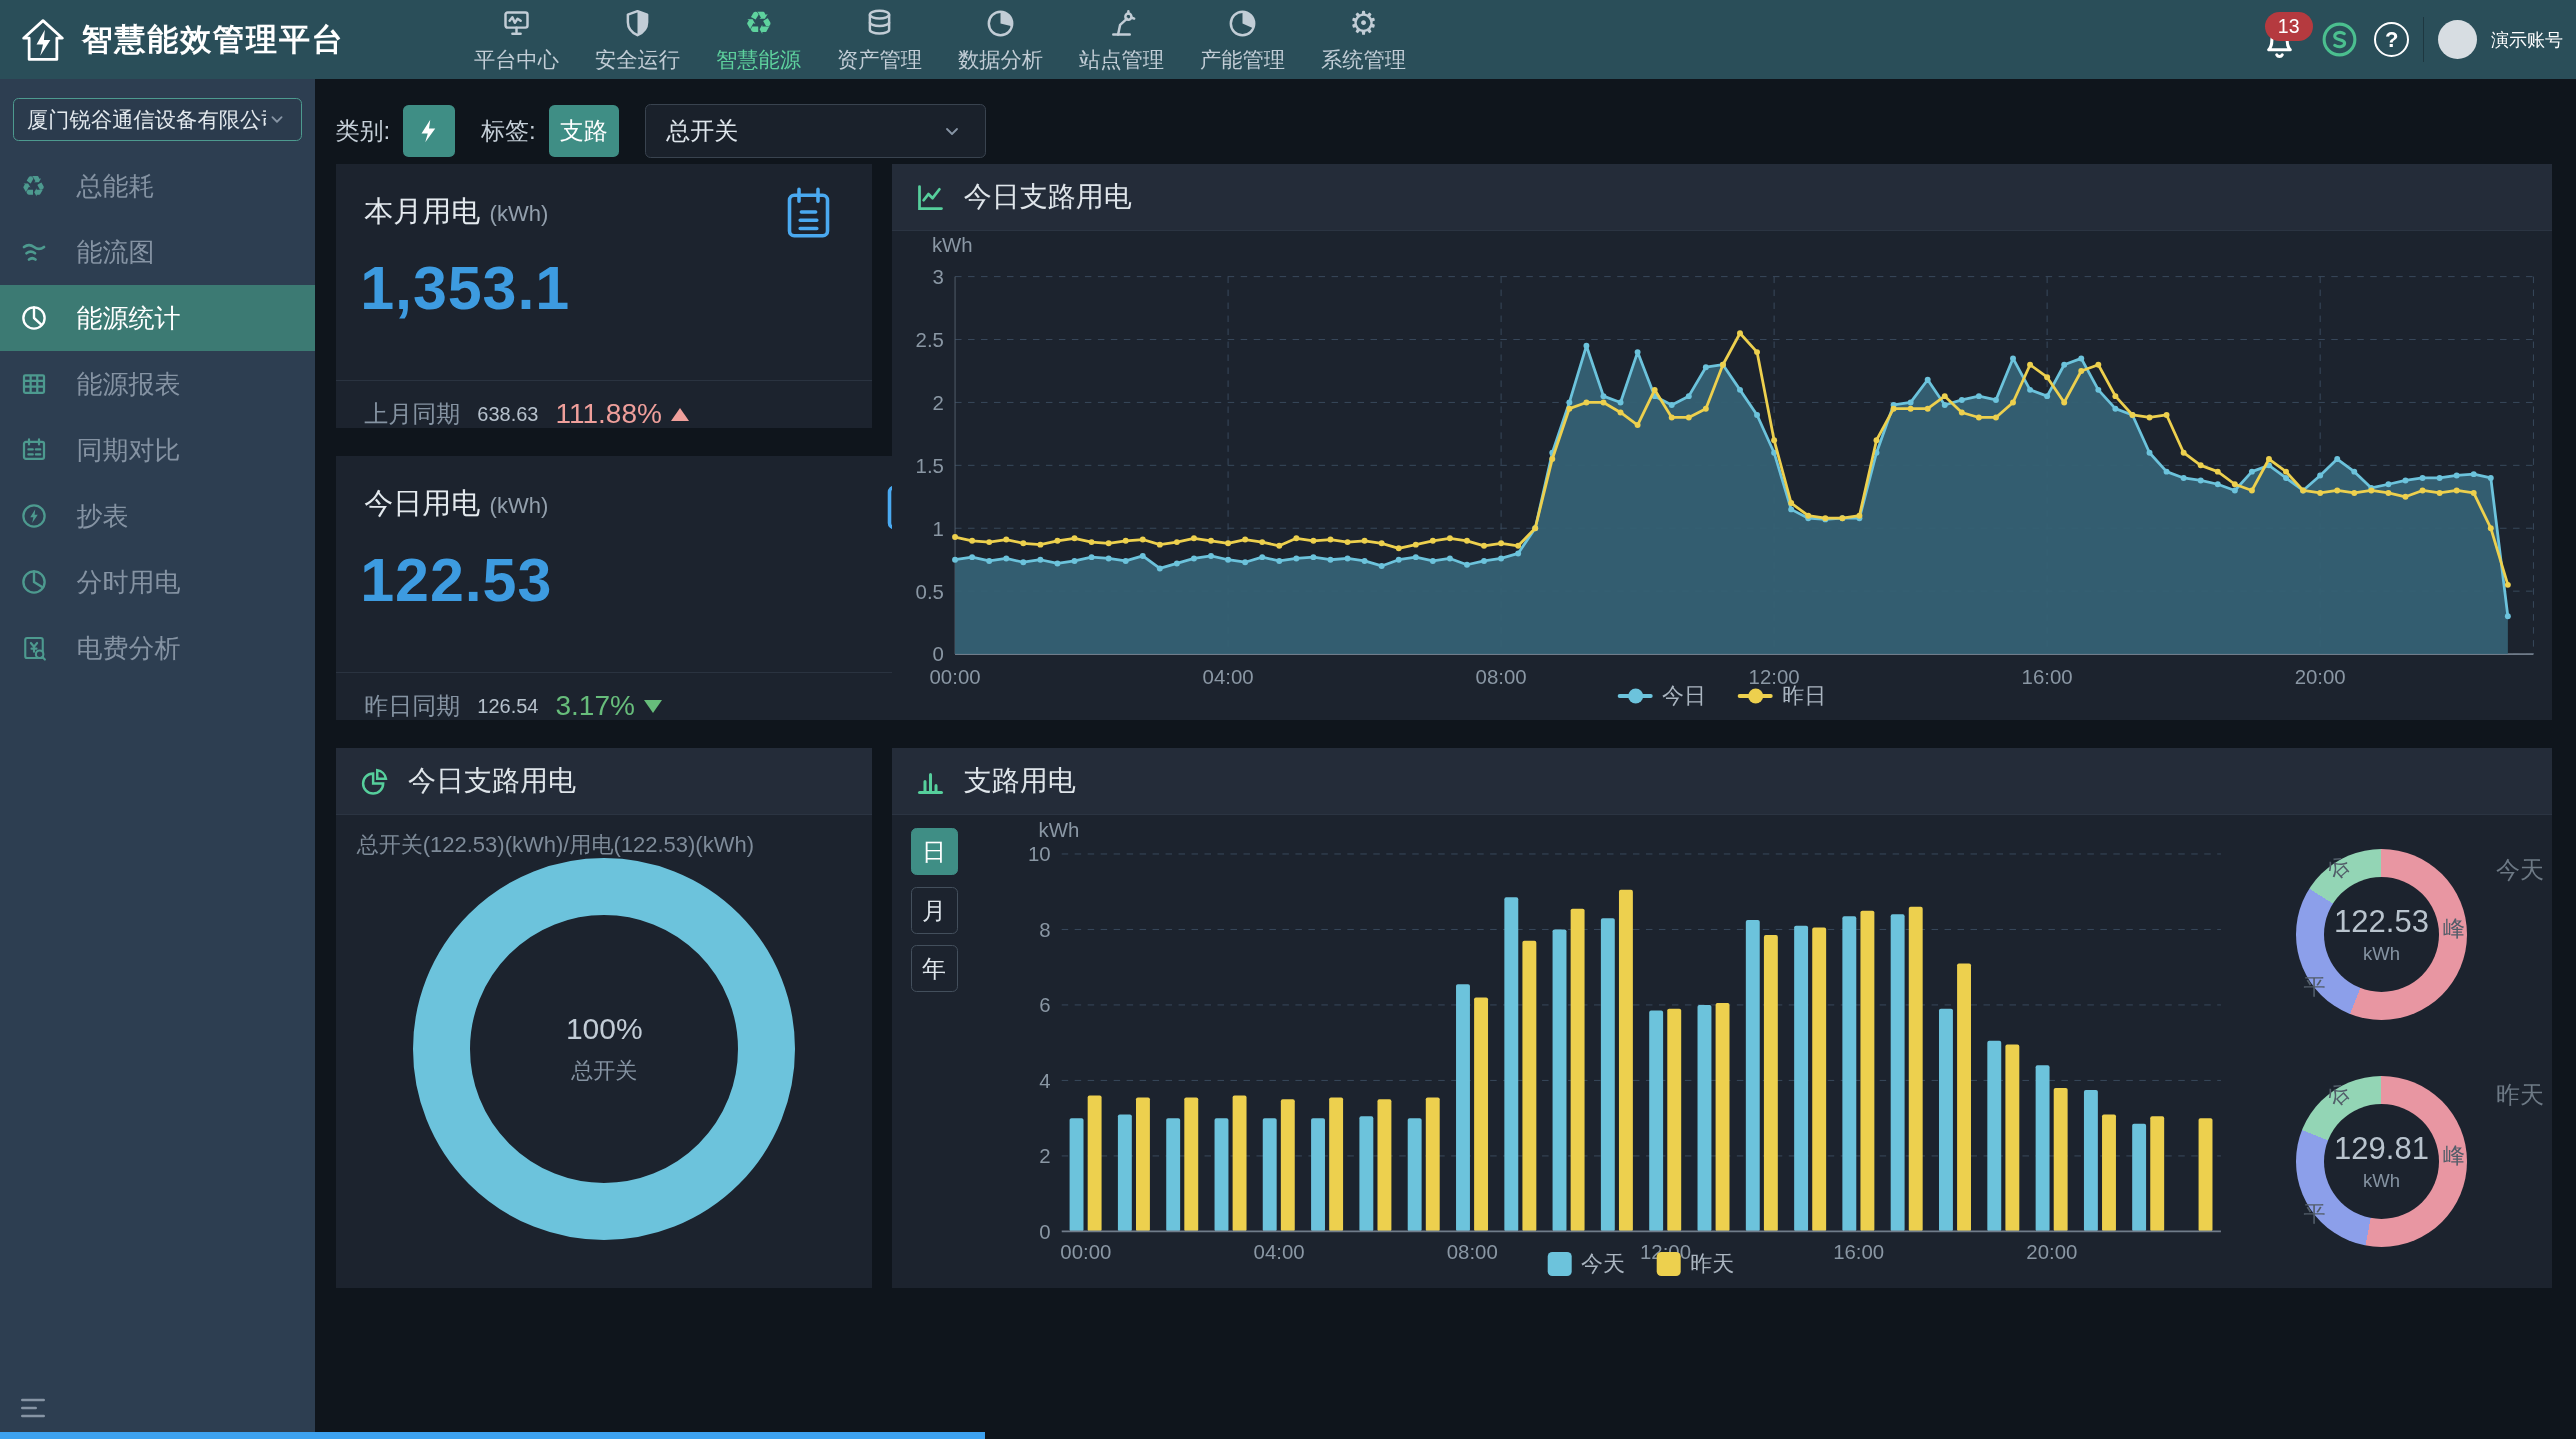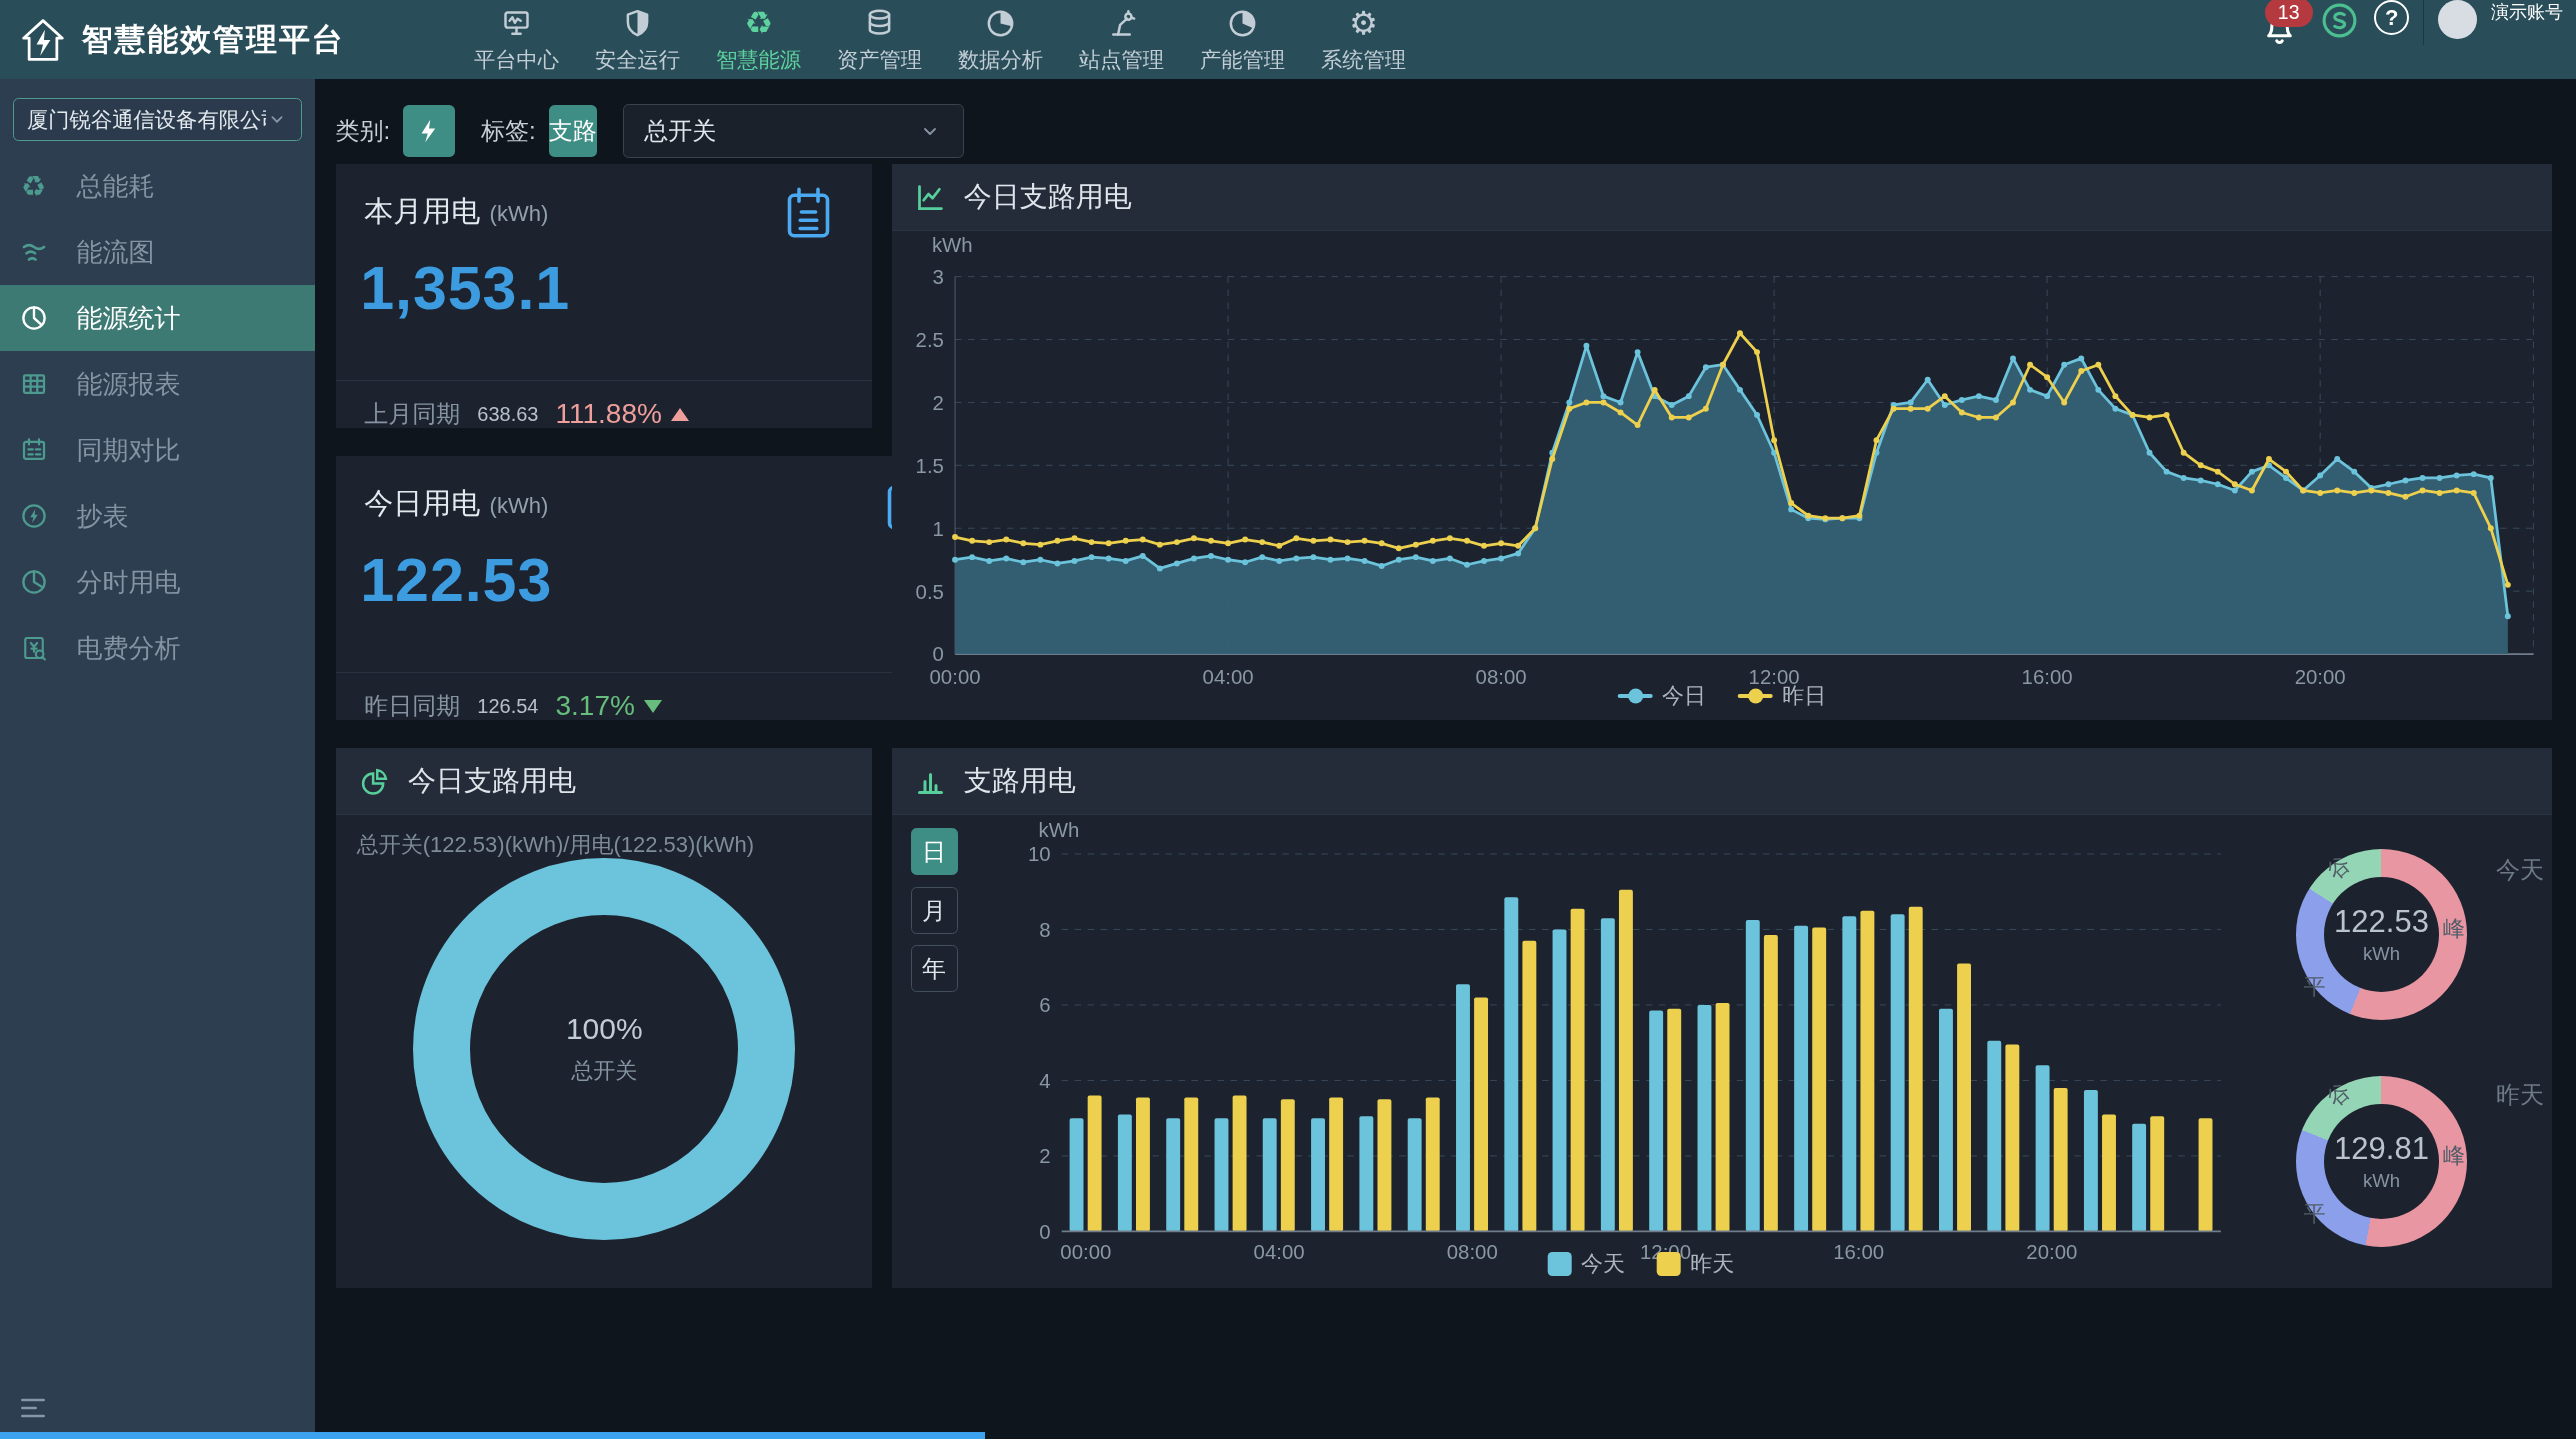--- a/index.html
+++ b/index.html
@@ -11,21 +11,21 @@
   
   .topbar{position:absolute;left:0;top:0;width:2576px;height:79px;background:#2a4e59;z-index:5}
   .brand{position:absolute;left:18.5px;top:0;height:79px;display:flex;align-items:center;gap:15px}
   .brand-title{font-size:31px;font-weight:bold;color:#fff;letter-spacing:1.9px}
   .topnav{position:absolute;left:456px;top:0;height:79px;display:flex}
   .nav-item{width:121px;height:79px;display:flex;flex-direction:column;align-items:center;justify-content:center;gap:5.6px;color:#c2cdd6;cursor:pointer}
   .nav-item .nav-ico{height:35px;display:flex;align-items:flex-end;justify-content:center;color:#c2cdd6}
   .nav-item .nav-label{font-size:21.3px}
   .nav-item.active,.nav-item.active .nav-ico{color:#5ed29e}
   .glyph-ico{font-size:32px;line-height:33px}
-  .topbar-right{position:absolute;right:13px;top:0;height:79px;display:flex;gap:14px}
+  .topbar-right{position:absolute;right:13px;top:0;height:79px;display:flex;align-items:center;gap:14px}
   .bell-wrap{position:relative;width:46px;height:52px}
   .badge{position:absolute;left:5.6px;top:-1.9px;min-width:48px;height:29px;background:#b53a3f;border-radius:15px;color:#fff;font-size:19.5px;display:flex;align-items:center;justify-content:center;padding:0 9.3px;z-index:2}
   .round-ico{width:41px;height:41px;display:flex;align-items:center;justify-content:center}
   .help-circle{width:35px;height:35px;border:2.3px solid #fff;border-radius:50%;color:#fff;font-size:22px;font-weight:bold;display:flex;align-items:center;justify-content:center}
   .vdiv{width:0.9px;height:45px;background:#1e3740}
   .avatar{width:39px;height:39px;border-radius:50%;background:#d7dde2}
   .account-name{font-size:18px;color:#fff}
 
   
   .sidebar{position:absolute;left:0;top:79px;width:315px;height:1360px;background:#2d3e51}
@@ -38,21 +38,21 @@
   .side-item.active{background:#3c7a73}
   .side-item.active .side-ico{color:#fff}
   .side-item.active .side-label{color:#fff}
   .collapse-btn{position:absolute;left:16.7px;bottom:15px;width:32px;height:32px;color:#8795a5;cursor:pointer}
 
   
   .content{position:absolute;left:315px;top:79px;width:2261px;height:1360px}
   .filter-bar{position:absolute;left:0;top:25px;height:54px;display:flex;align-items:center;padding-left:20.4px}
   .filter-label{font-size:24px;color:#c6d0d9;margin-right:13px}
   .sq-btn{width:52px;height:52px;background:#3f8e85;border:none;border-radius:5.6px;display:flex;align-items:center;justify-content:center;cursor:pointer}
-  .tag-btn{width:48px;height:52px;background:#3f8e85;border:none;border-radius:5.6px;color:#fff;font-size:24px;display:flex;align-items:center;justify-content:center;cursor:pointer;margin-right:26px}
+  .tag-btn{width:70px;height:52px;background:#3f8e85;border:none;border-radius:5.6px;color:#fff;font-size:24px;display:flex;align-items:center;justify-content:center;cursor:pointer;margin-right:26px}
   .gap28{width:26px}
   .branch-select{width:341px;height:54px;background:#1a212b;border:0.9px solid #39434f;border-radius:5.6px;display:flex;align-items:center;padding:0 20.4px;cursor:pointer}
   .branch-select .sel-text{flex:1;font-size:24px;color:#dfe6ec}
 
   .card{position:absolute;background:#1c232e}
   .card-header{position:absolute;left:0;top:0;right:0;height:67px;background:#242c39;border-bottom:0.9px solid #2b3442;display:flex;align-items:center;gap:16.7px;padding-left:22px}
   .card-header .hdr-title{font-size:28px;color:#dfe5ea}
   .hdr-ico{width:33px;height:33px;color:#56cf9c}
 
   

